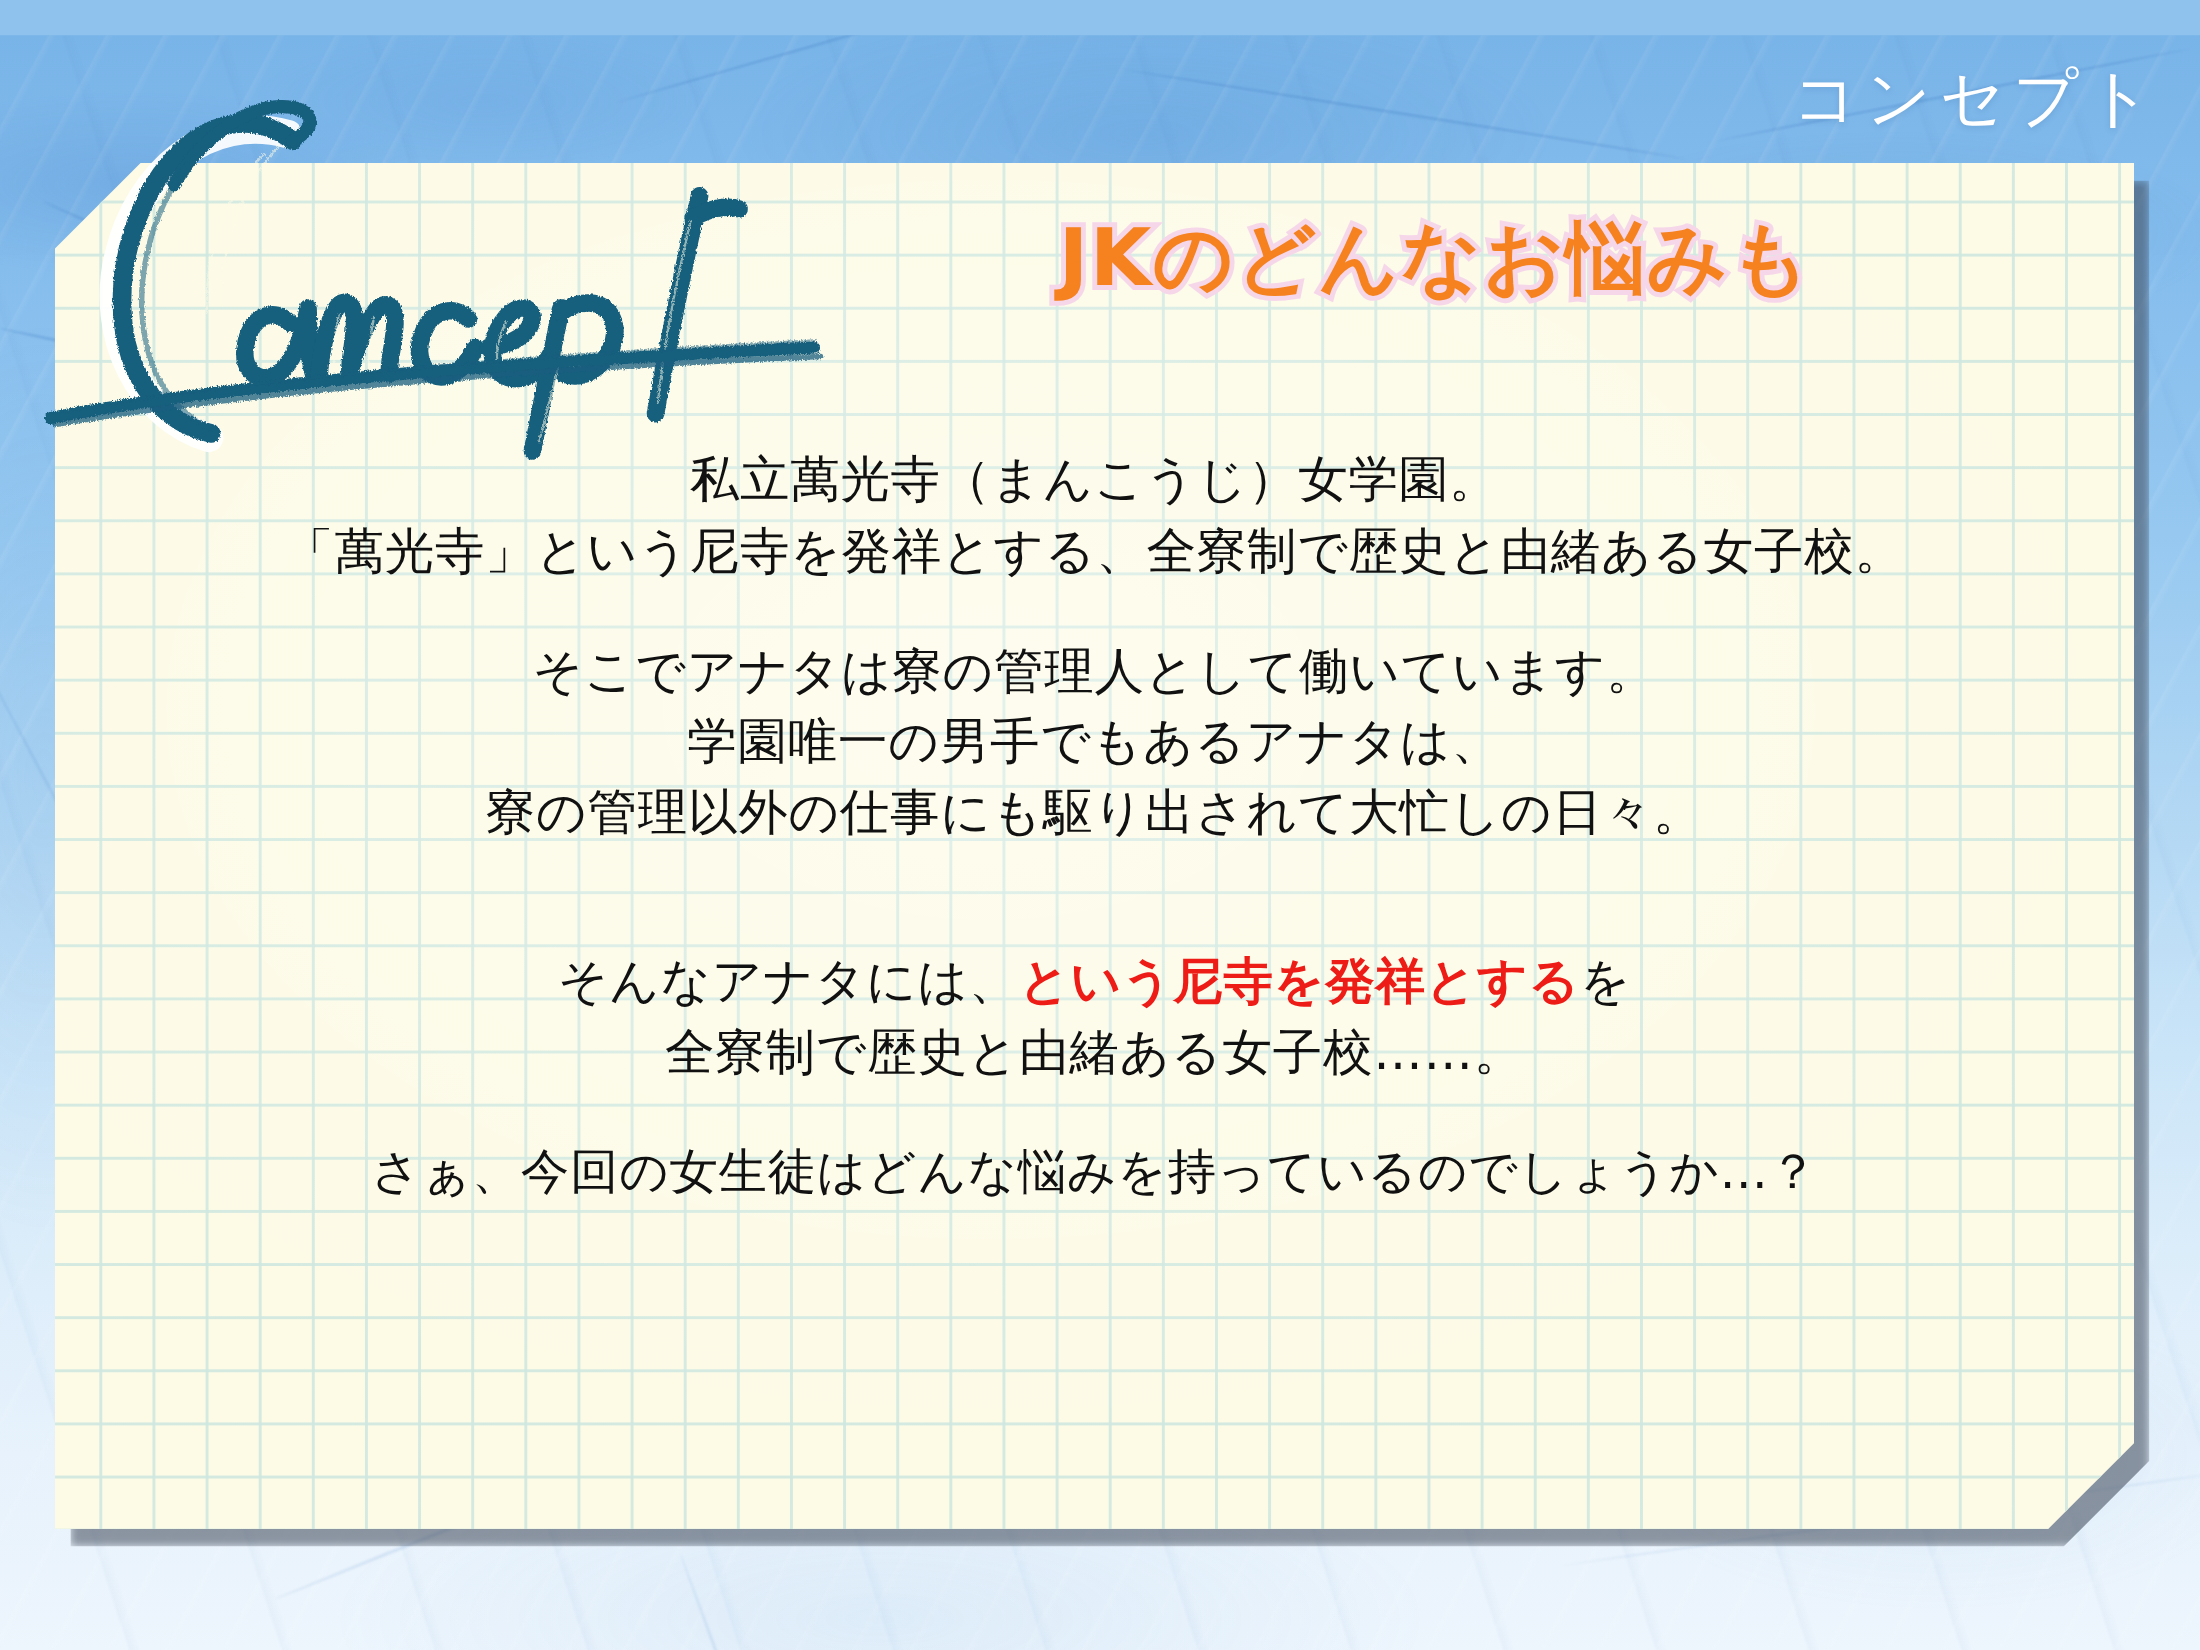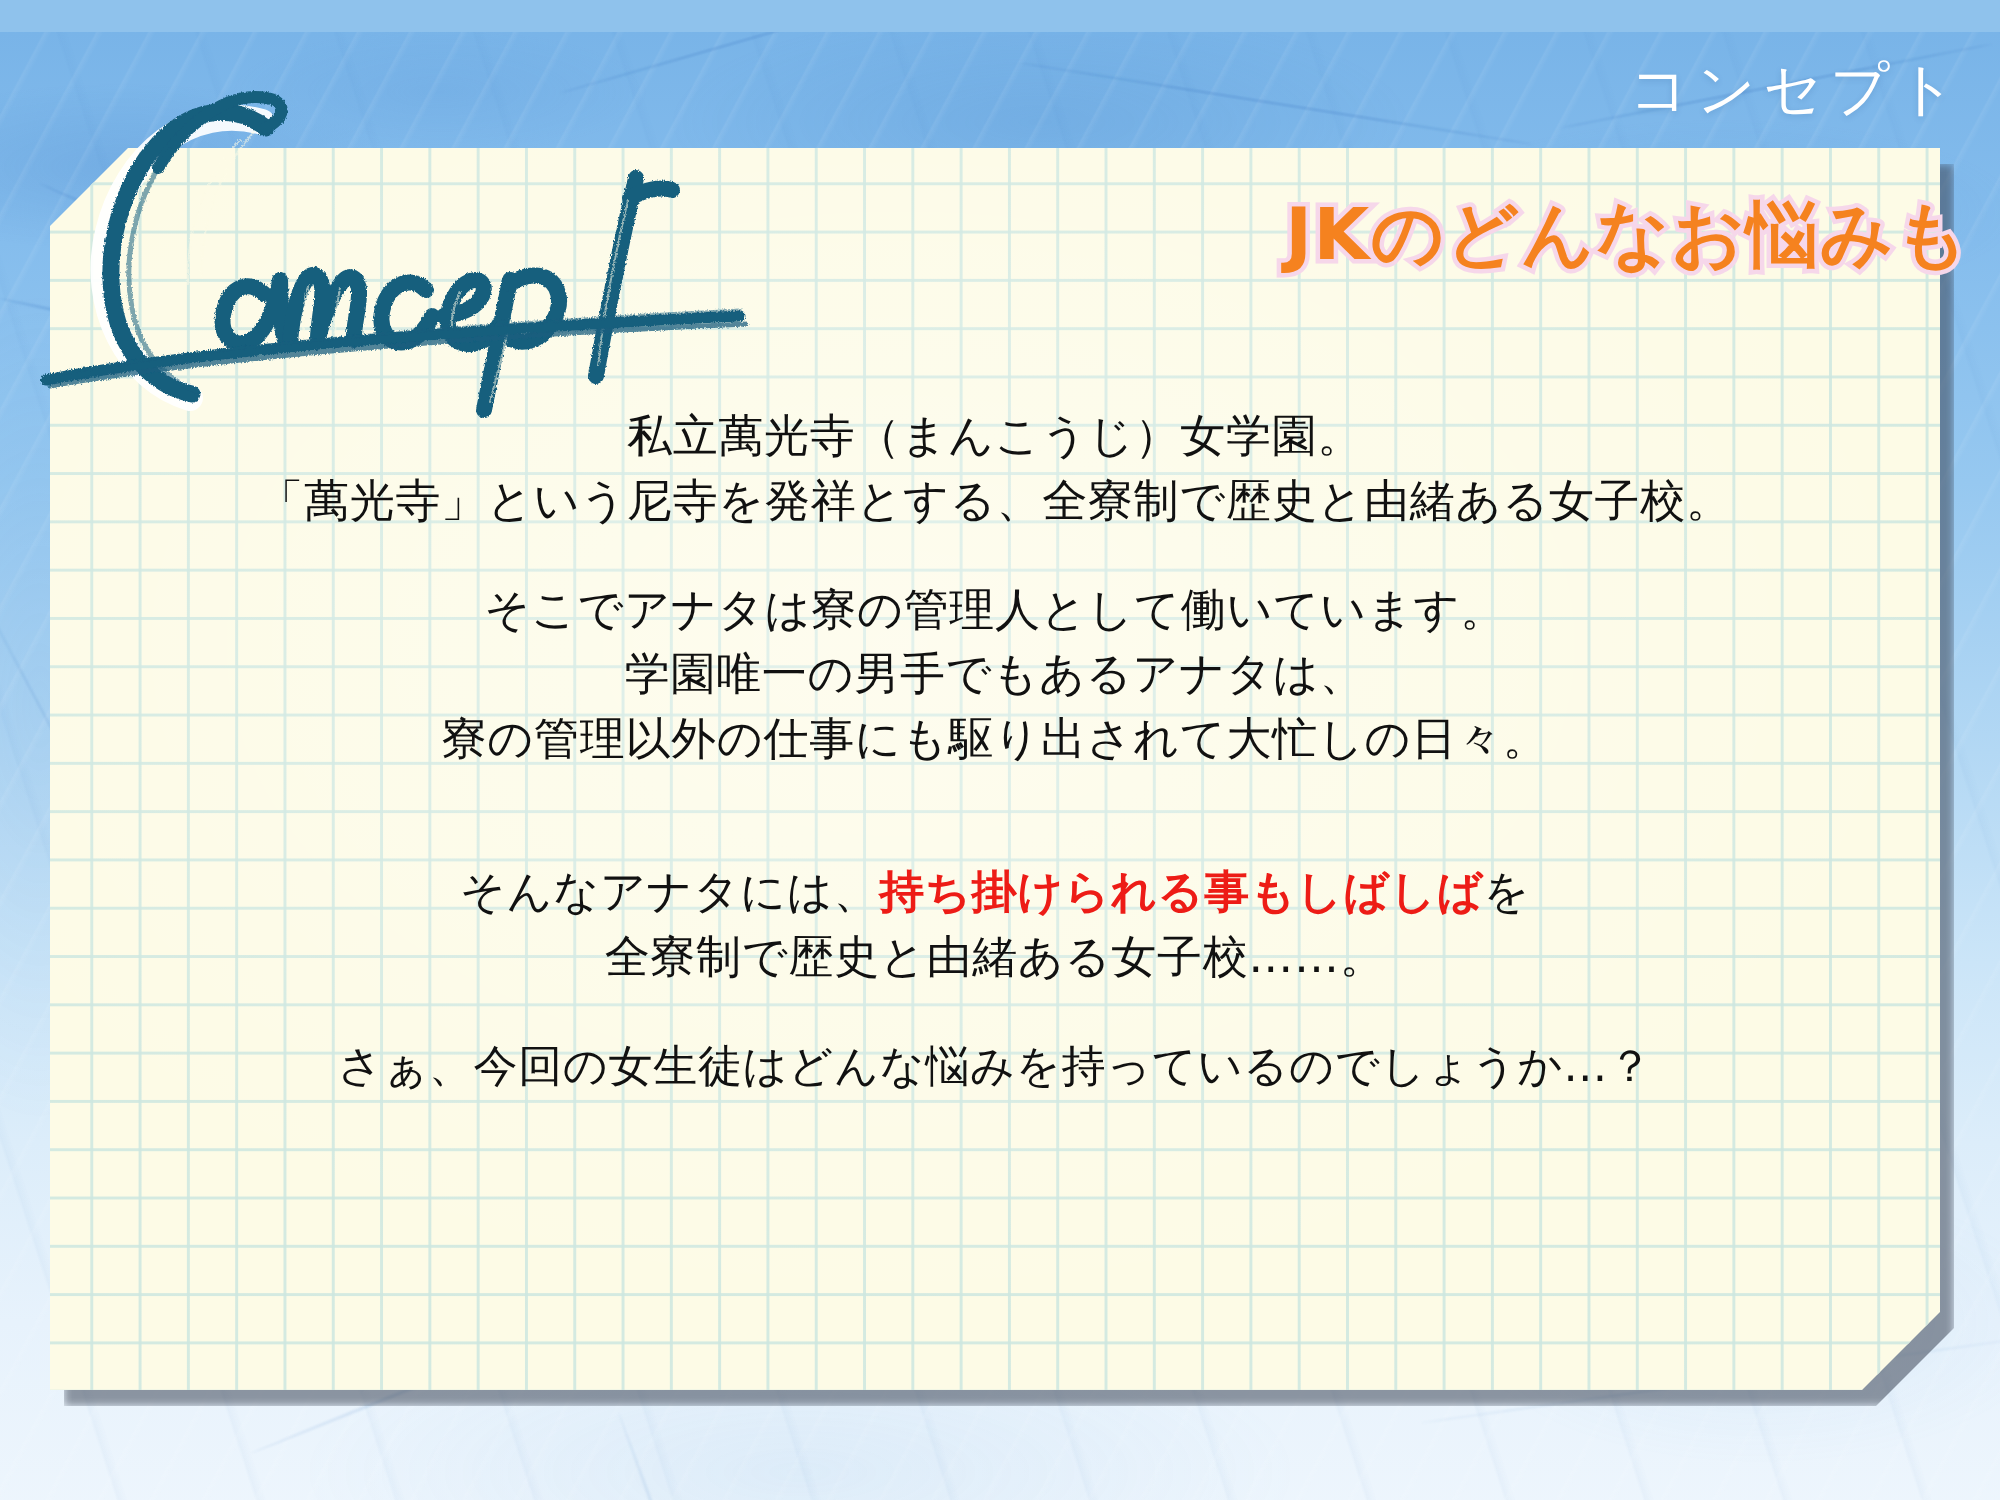--- a/index.html
+++ b/index.html
@@ -142,21 +142,21 @@
   }
   .logo-wrap svg { display: block; width: 720px; height: 330px; overflow: visible; }
 
   
   .headline {
     position: absolute;
     left: 640px;
     top: 160px;
     width: 1330px;
     z-index: 5;
-    text-align: right;
+    text-align: center;
     line-height: 1.18;
     font-weight: 700;
     font-size: 72px;
     color: #F5821F;
     letter-spacing: .02em;
     -webkit-text-stroke: 9px #F6D7EA;
     paint-order: stroke fill;
   }
   .headline .ln { display: block; white-space: nowrap; }
   .headline .ln2 { font-size: 76px; letter-spacing: -.01em; }
@@ -278,21 +278,21 @@
 
     <p>そこでアナタは寮の管理人として働いています。</p>
     <p>学園唯一の男手でもあるアナタは、</p>
     <p>寮の管理以外の仕事にも駆り出されて大忙しの日々。</p>
 
     <div class="gap"></div>
 
 
     <div class="gap"></div>
 
-    <p><span>そんなアナタには、</span><span class="hl">持ち掛けられる事もしばしば</span><span>を</span></p>
+    <p><span>そんなアナタには、</span><span class="hl">という尼寺を発祥とする</span><span>を</span></p>
     <p>全寮制で歴史と由緒ある女子校……。</p>
 
     <div class="gap"></div>
 
     <p class="last">さぁ、今回の女生徒はどんな悩みを持っているのでしょうか…？</p>
   </div>
 
 </div>
 
 </body></html>

